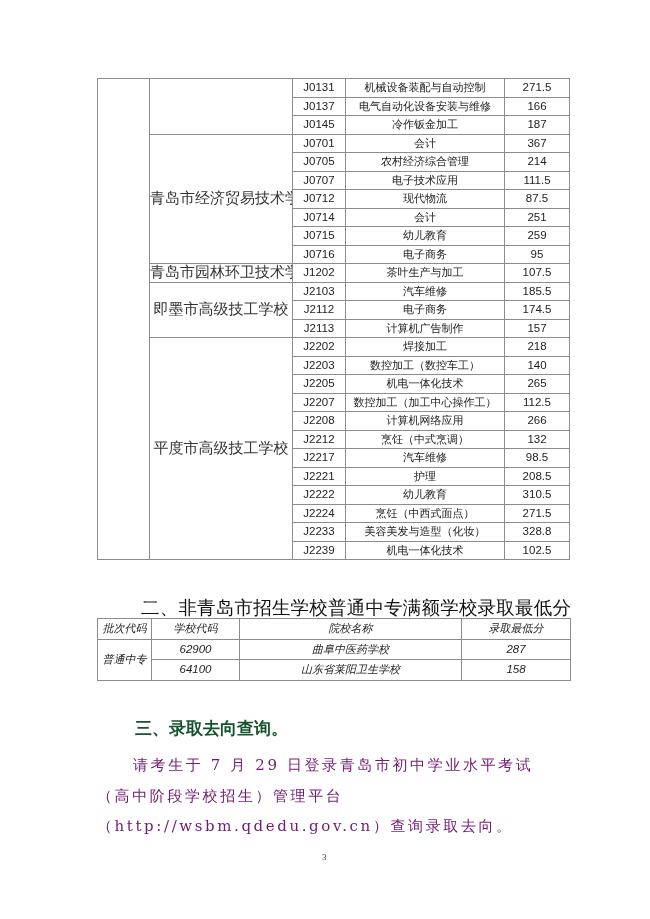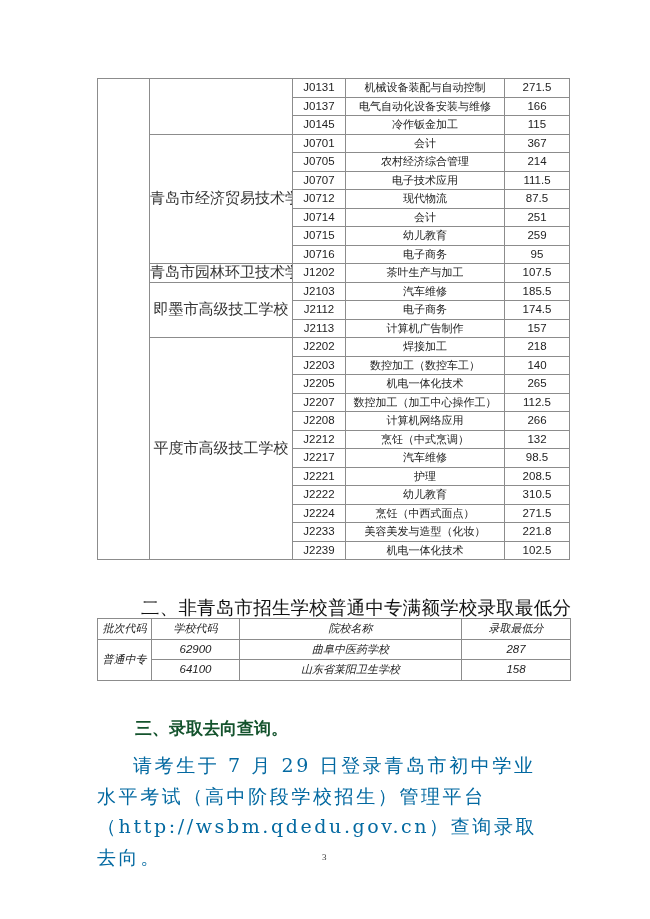--- a/index.html
+++ b/index.html
@@ -6,21 +6,21 @@
   body { width:650px; height:919px; position:relative; overflow:hidden; font-family:"DejaVu Sans", sans-serif; color:#222; }
   table { border-collapse:collapse; position:absolute; table-layout:fixed; }
   td { border:1px solid #8c8c8c; padding:0; text-align:center; vertical-align:middle; font-size:11px; line-height:17.5px; height:17.5px; overflow:hidden; white-space:nowrap; }
   .num { font-family:"Liberation Sans", sans-serif; font-size:11.5px; }
   .school { font-size:15px; color:#333; }
   #t1 { left:97px; top:78px; width:472px; }
   #t2 { left:97px; top:618px; width:473px;font-style:italic; }
   #t2 td { height:19.5px; line-height:19.5px; }
   .h2 { position:absolute; left:141px; top:595px; font-size:18.5px; letter-spacing:0.2px; color:#111; font-family:"DejaVu Sans", sans-serif; white-space:nowrap; }
   .h3 { position:absolute; left:135px; top:717px; font-size:17px; font-weight:bold; color:#14532d; font-family:Liberation Mono, monospace; white-space:nowrap; }
-  .para { position:absolute; left:97px; top:750px; width:460px; font-family:"DejaVu Serif", serif; font-size:19px; color:#0369a1; line-height:30.5px; letter-spacing:2.6px; text-indent:36px; }
+  .para { position:absolute; left:97px; top:750px; width:460px; font-family:"DejaVu Serif", serif; font-size:15px; color:#701a75; line-height:30.5px; letter-spacing:2.6px; text-indent:36px; }
   .pageno { position:absolute; left:322px; top:852px; font-size:9px; color:#333; font-family:"Liberation Serif", serif; }
 </style>
 </head>
 <body>
 
 <table id="t1">
   <colgroup>
     <col style="width:52px">
       <col style="width:143px">
       <col style="width:53px">
@@ -37,21 +37,21 @@
       <td class="num">271.5</td>
     </tr>
     <tr>
       <td class="num">J0137</td>
       <td>电气自动化设备安装与维修</td>
       <td class="num">166</td>
     </tr>
     <tr>
       <td class="num">J0145</td>
       <td>冷作钣金加工</td>
-      <td class="num">115</td>
+      <td class="num">187</td>
     </tr>
 
     <tr>
       <td rowspan="7" class="school">青岛市经济贸易技术学校</td>
       <td class="num">J0701</td>
       <td>会计</td>
       <td class="num">367</td>
     </tr>
     <tr>
       <td class="num">J0705</td>
@@ -155,21 +155,21 @@
       <td class="num">310.5</td>
     </tr>
     <tr>
       <td class="num">J2224</td>
       <td>烹饪（中西式面点）</td>
       <td class="num">271.5</td>
     </tr>
     <tr>
       <td class="num">J2233</td>
       <td>美容美发与造型（化妆）</td>
-      <td class="num">221.8</td>
+      <td class="num">328.8</td>
     </tr>
     <tr>
       <td class="num">J2239</td>
       <td>机电一体化技术</td>
       <td class="num">102.5</td>
     </tr>
   </tbody>
 </table>
 
 <div class="h2">二、非青岛市招生学校普通中专满额学校录取最低分</div>

